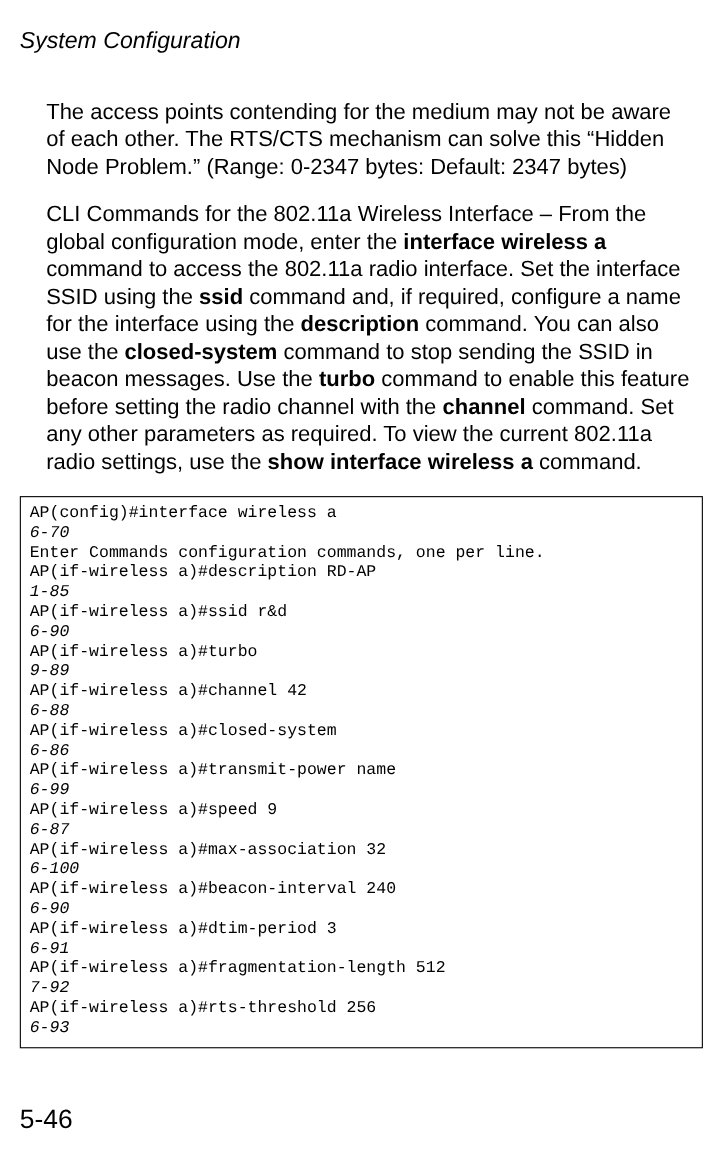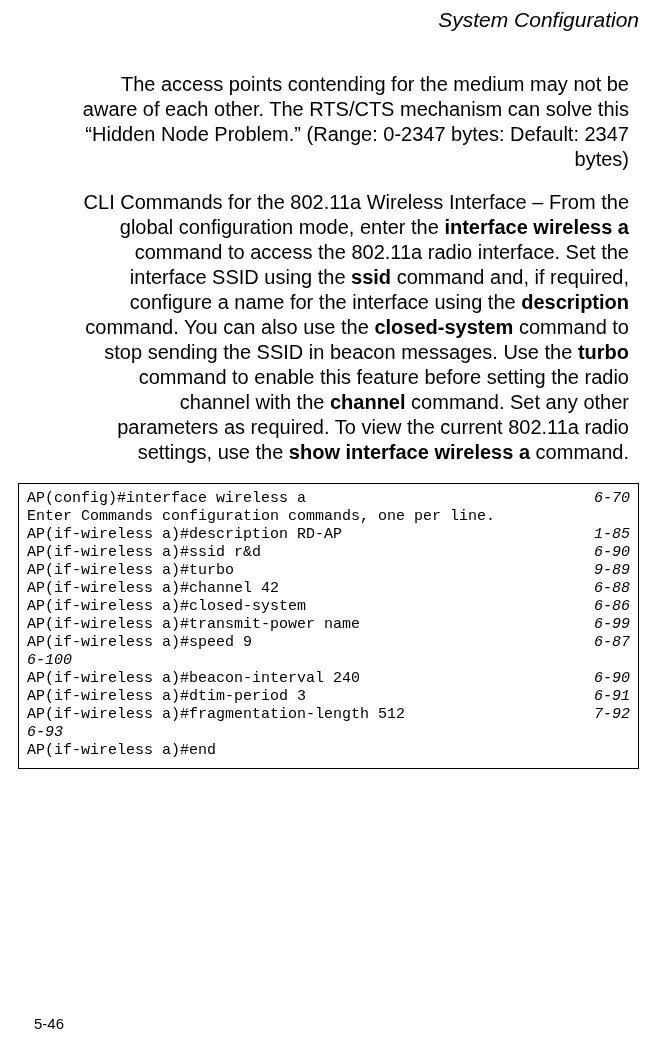--- a/index.html
+++ b/index.html
@@ -9,60 +9,60 @@
     height: 1052px;
     background: #fff;
     font-family: Arial, Helvetica, sans-serif;
     color: #000;
     position: relative;
   }
   .page {
     box-sizing: border-box;
     width: 657px;
     height: 1052px;
-    padding: 8px 18px 0 18px;
+    padding: 26px 18px 0 18px;
     position: relative;
-    text-align: right;
   }
   .running-head {
     font-style: italic;
     font-size: 21px;
     margin: 0 0 40px 0;
   }
   .body-text {
-    margin-left: 62px;
+    margin-left: 24px;
     margin-right: 10px;
   }
   .para {
     font-size: 20px;
     line-height: 1.25;
     margin: 0 0 18px 0;
   }
   .bold { font-weight: bold; }
   .cli-box {
     border: 1px solid #000;
     margin: 6px 0 0 0;
     padding: 6px 8px 8px 8px;
     font-family: "Courier New", Courier, monospace;
     font-size: 15px;
     line-height: 1.2;
   }
   .cli-line {
     display: flex;
     justify-content: space-between;
     white-space: pre;
+    flex-direction: column;
   }
   .cli-ref {
     font-style: italic;
   }
   .page-num {
     position: absolute;
-    left: 34px;
+    left: 18px;
     bottom: 20px;
-    font-size: 15px;
+    font-size: 24px;
   }
 </style>
 </head>
 <body>
 
 <div class="page">
 
   <div class="running-head">System Configuration</div>
 
   <div class="body-text">
@@ -76,22 +76,21 @@
   <div class="cli-box">
     <div class="cli-line"><span>AP(config)#interface wireless a</span><span class="cli-ref">6-70</span></div>
     <div class="cli-line"><span>Enter Commands configuration commands, one per line.</span><span class="cli-ref"></span></div>
     <div class="cli-line"><span>AP(if-wireless a)#description RD-AP</span><span class="cli-ref">1-85</span></div>
     <div class="cli-line"><span>AP(if-wireless a)#ssid r&amp;d</span><span class="cli-ref">6-90</span></div>
     <div class="cli-line"><span>AP(if-wireless a)#turbo</span><span class="cli-ref">9-89</span></div>
     <div class="cli-line"><span>AP(if-wireless a)#channel 42</span><span class="cli-ref">6-88</span></div>
     <div class="cli-line"><span>AP(if-wireless a)#closed-system</span><span class="cli-ref">6-86</span></div>
     <div class="cli-line"><span>AP(if-wireless a)#transmit-power name</span><span class="cli-ref">6-99</span></div>
     <div class="cli-line"><span>AP(if-wireless a)#speed 9</span><span class="cli-ref">6-87</span></div>
-    <div class="cli-line"><span class="cli-ref">6-100</span></div>
+    <div class="cli-line"><span>AP(if-wireless a)#max-association 32</span><span class="cli-ref">6-100</span></div>
     <div class="cli-line"><span>AP(if-wireless a)#beacon-interval 240</span><span class="cli-ref">6-90</span></div>
     <div class="cli-line"><span>AP(if-wireless a)#dtim-period 3</span><span class="cli-ref">6-91</span></div>
     <div class="cli-line"><span>AP(if-wireless a)#fragmentation-length 512</span><span class="cli-ref">7-92</span></div>
-    <div class="cli-line"><span class="cli-ref">6-93</span></div>
-    <div class="cli-line"><span>AP(if-wireless a)#end</span><span class="cli-ref"></span></div>
+    <div class="cli-line"><span>AP(if-wireless a)#rts-threshold 256</span><span class="cli-ref">6-93</span></div>
   </div>
 
   <div class="page-num">5-46</div>
 </div>
 
 </body></html>

